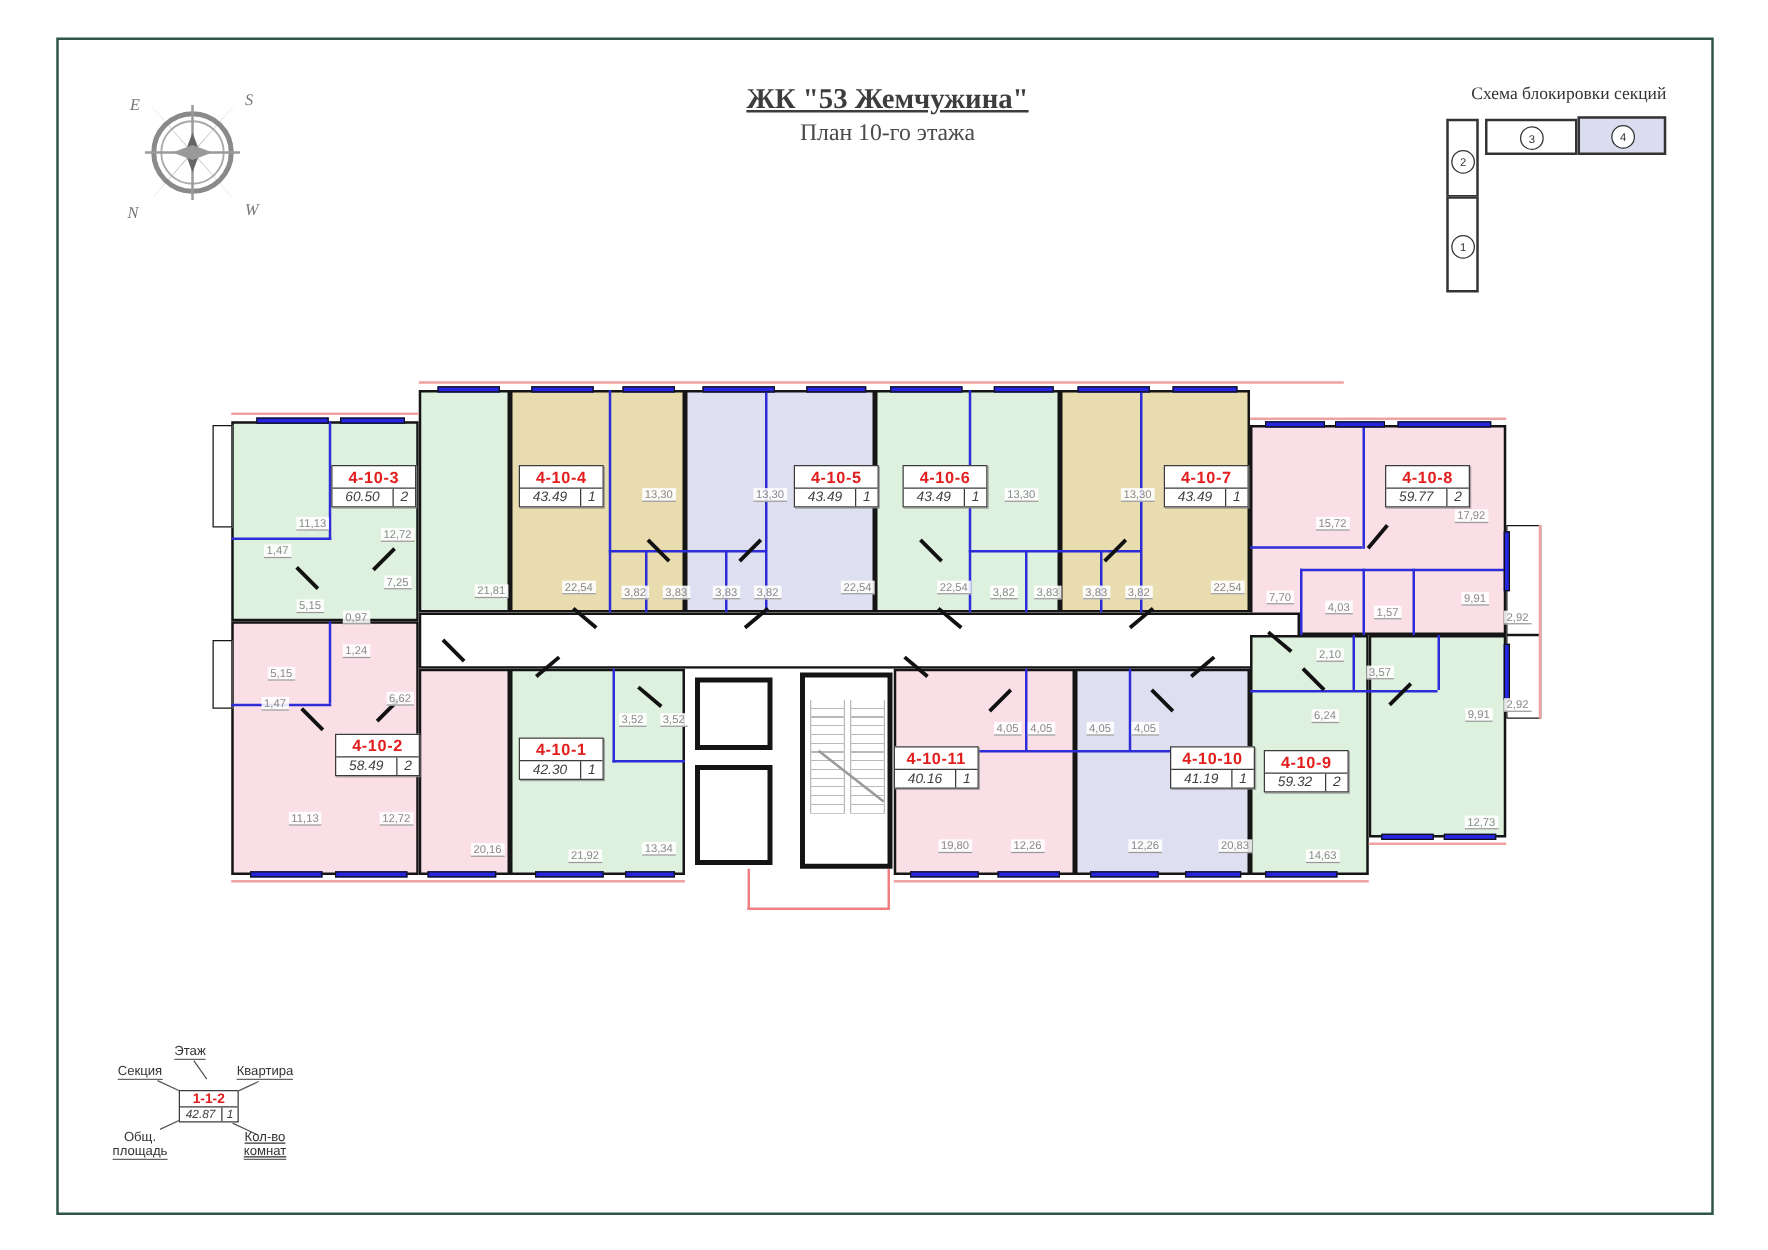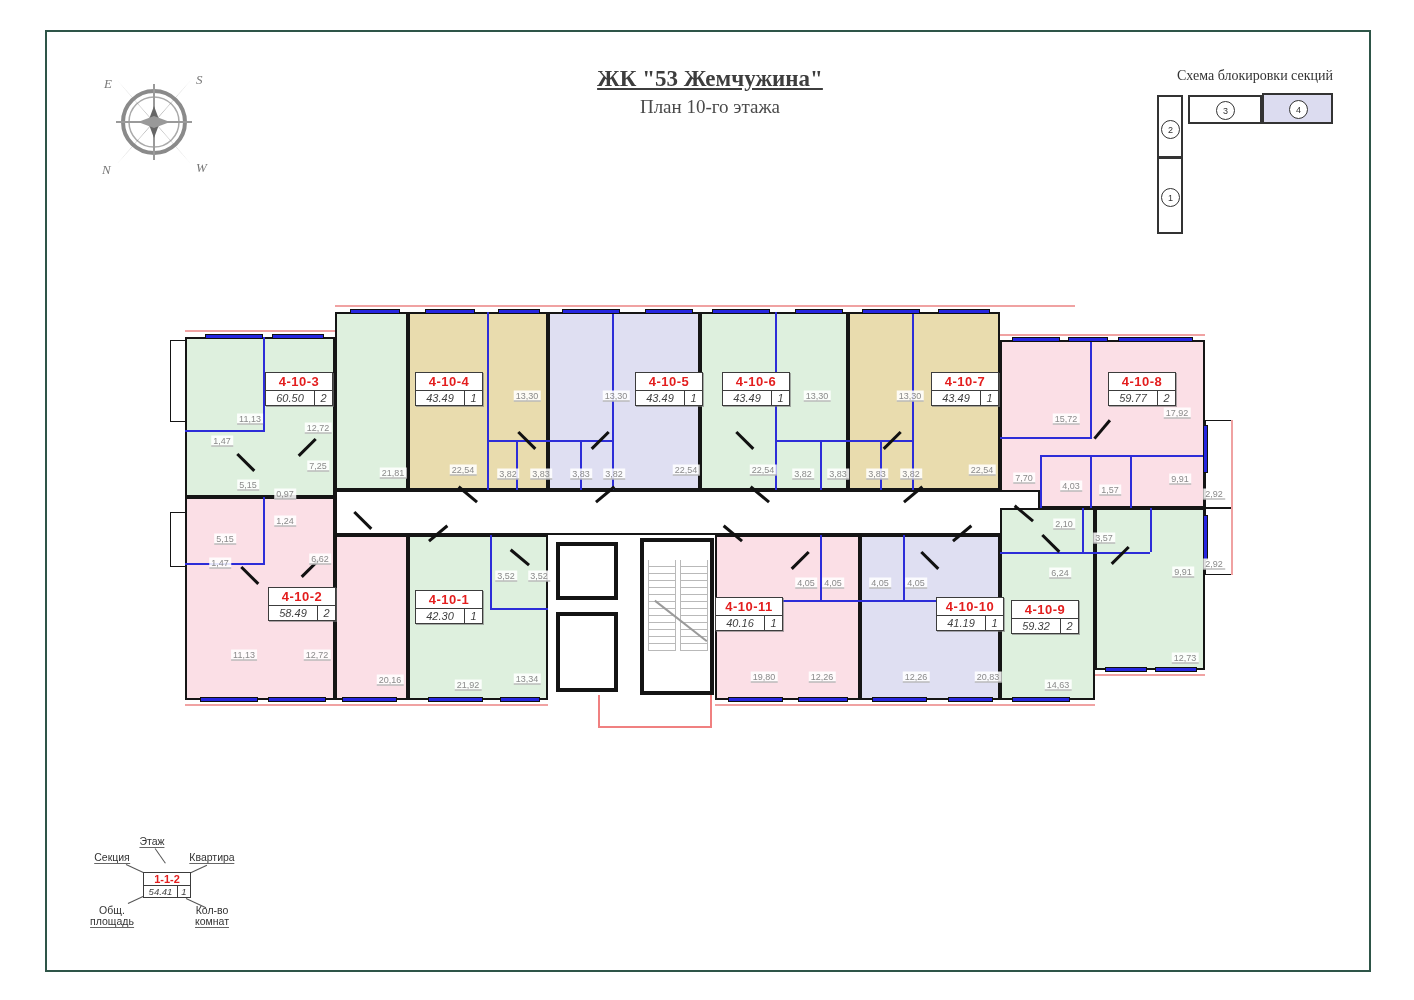--- a/index.html
+++ b/index.html
@@ -349,29 +349,29 @@
   <span class="area" style="left:1104px;top:538px;">3,57</span>
   <span class="area" style="left:1060px;top:573px;">6,24</span>
   <span class="area" style="left:1183px;top:572px;">9,91</span>
   <span class="area" style="left:1214px;top:564px;">2,92</span>
   <span class="area" style="left:1185px;top:658px;">12,73</span>
   <span class="area" style="left:1058px;top:685px;">14,63</span>
 
   <div class="lgbox" style="left:143px;top:872px;">
     <div class="id">1-1-2</div>
     <div class="row">
-        <span class="ar">54.41</span>
+        <span class="ar">42.87</span>
         <span class="rm">1</span>
       </div>
   </div>
   <span class="lg" style="left:152px;top:836px;">Этаж</span>
   <span class="lg" style="left:112px;top:852px;">Секция</span>
   <span class="lg" style="left:212px;top:852px;">Квартира</span>
   <span class="lg" style="left:112px;top:905px;">Общ.
 площадь</span>
-  <span class="lg" style="left:212px;top:905px;">Кол-во
+  <span class="lg" style="left:212px;top:905px;text-decoration:underline;">Кол-во
 комнат</span>
   <div class="ln" style="left:155px;top:848px;width:18px;transform:rotate(55deg);"></div>
   <div class="ln" style="left:126px;top:864px;width:22px;transform:rotate(25deg);"></div>
   <div class="ln" style="left:187px;top:874px;width:22px;transform:rotate(-25deg);"></div>
   <div class="ln" style="left:128px;top:903px;width:22px;transform:rotate(-25deg);"></div>
   <div class="ln" style="left:186px;top:898px;width:22px;transform:rotate(25deg);"></div>
 </div>
 
 </body></html>

